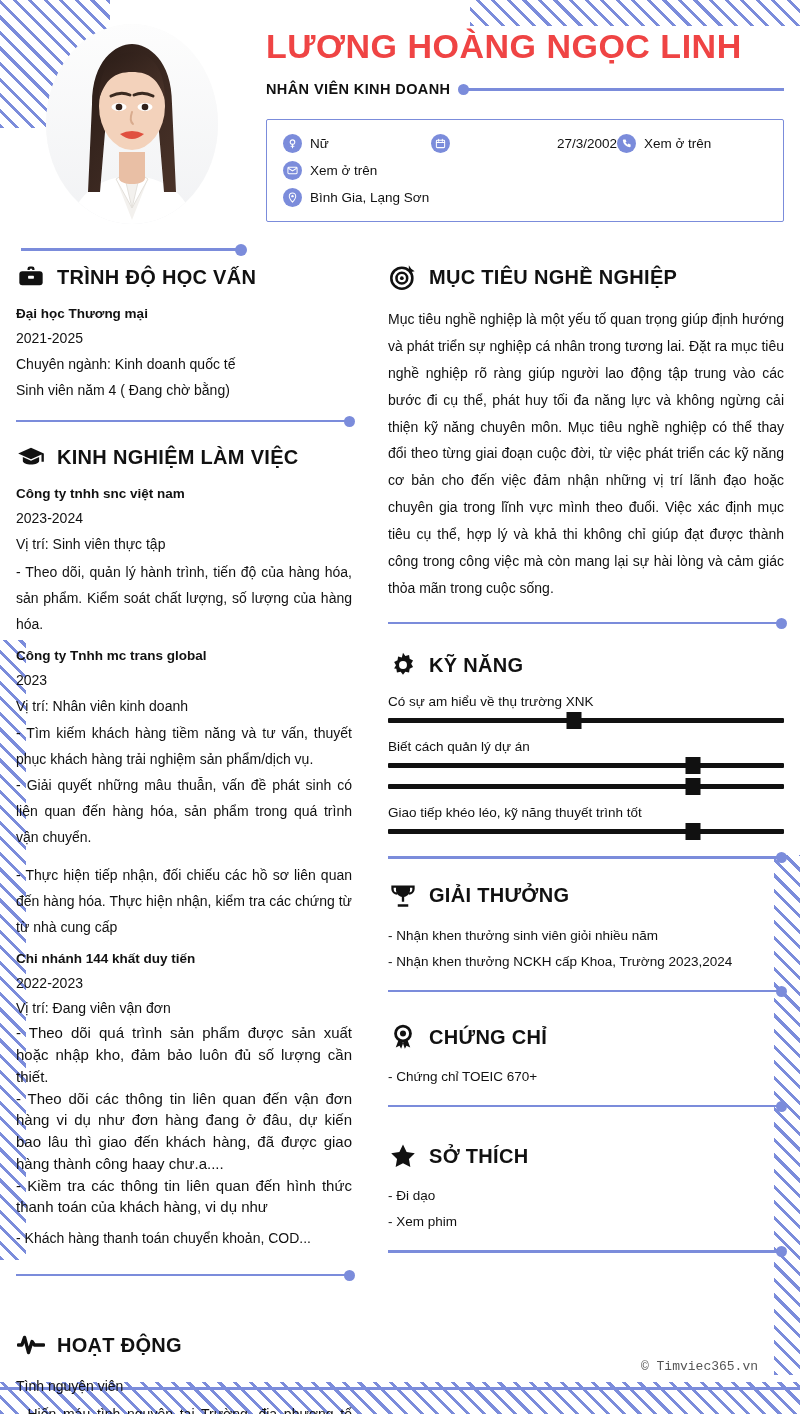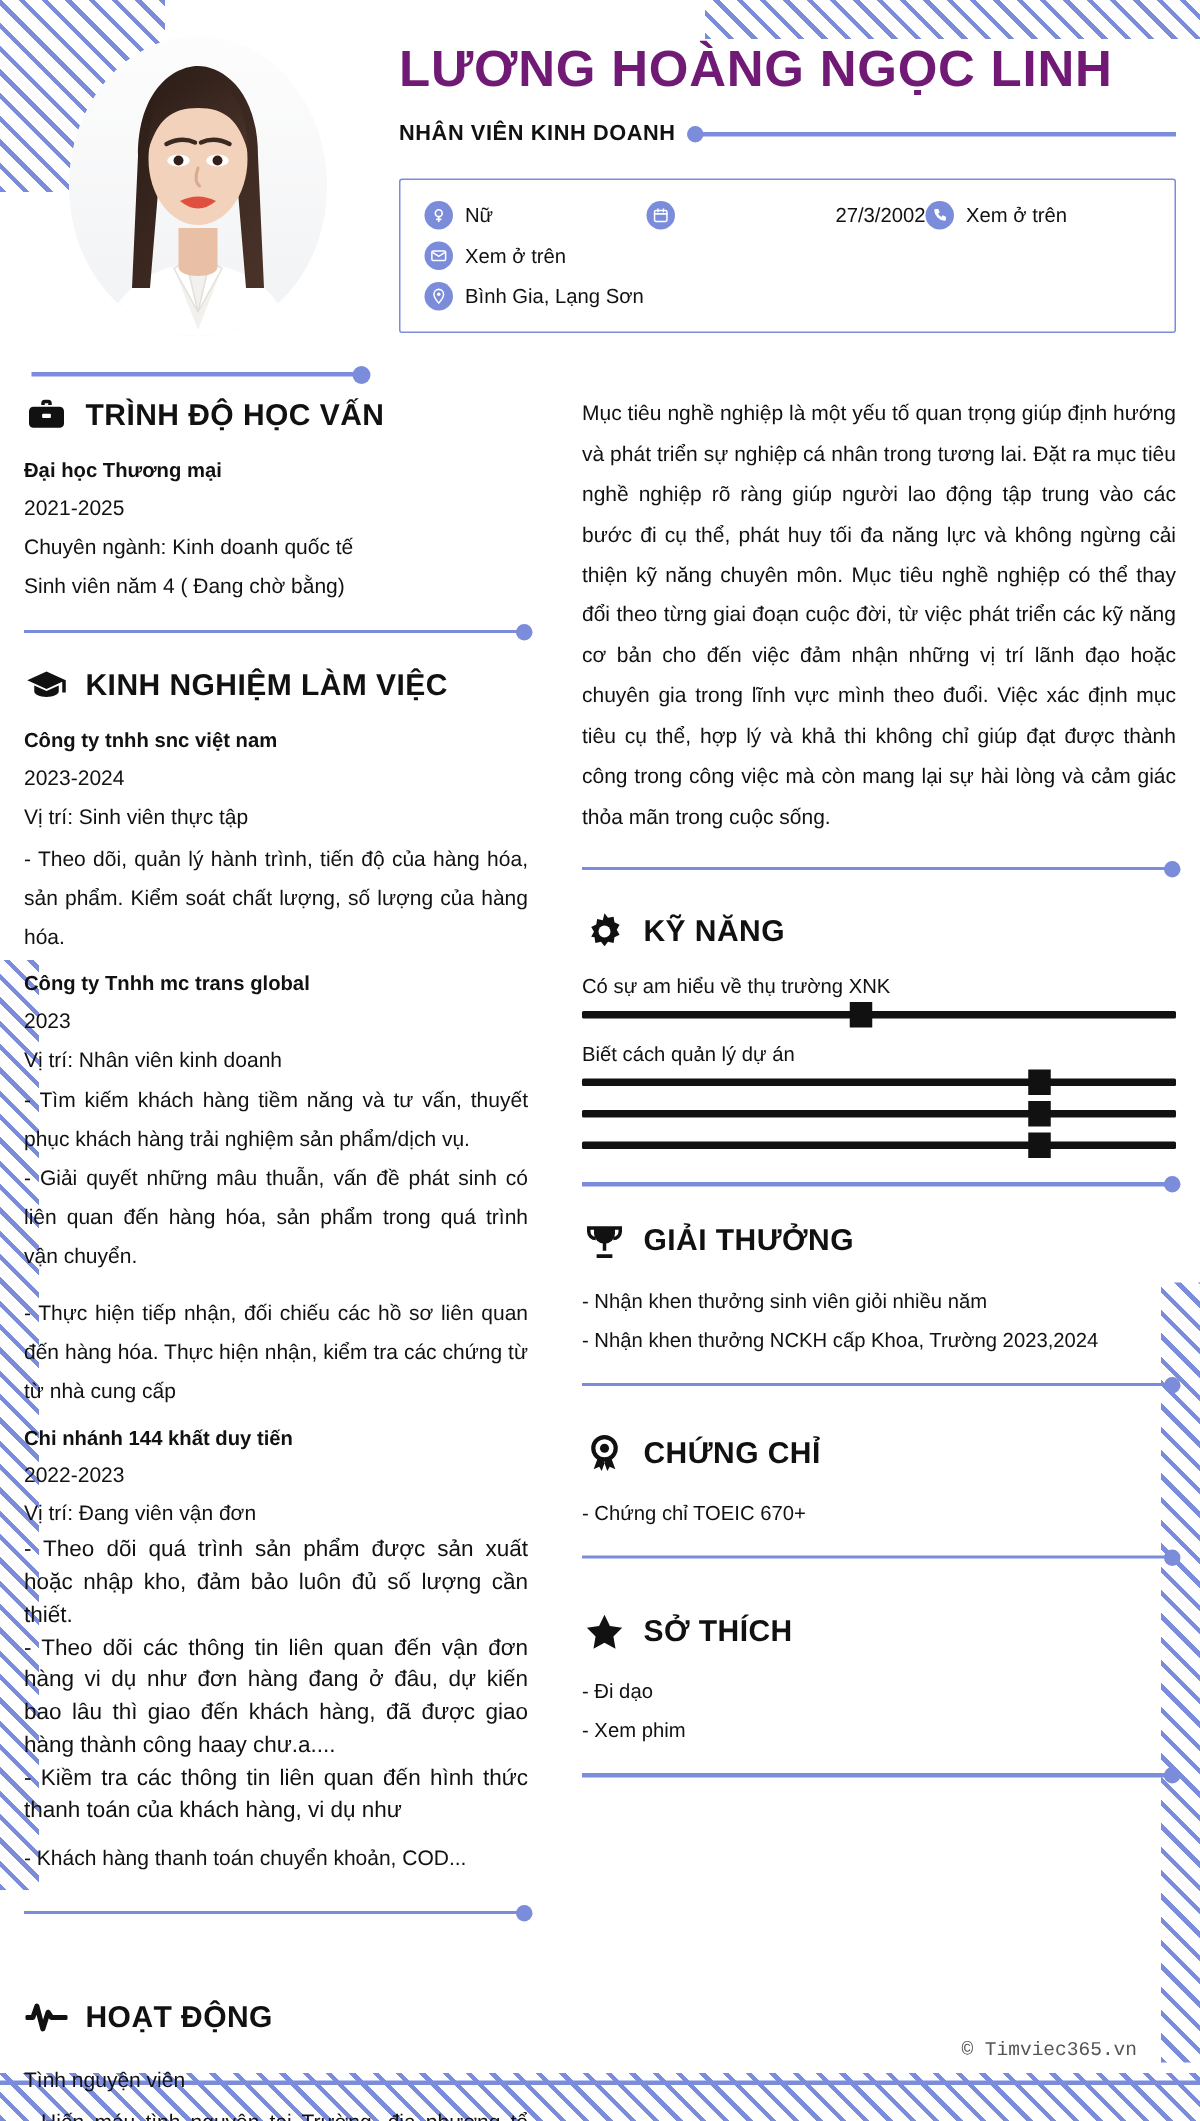--- a/index.html
+++ b/index.html
@@ -75,21 +75,21 @@
     border-radius: 50%;
     background: #7b8cdb;
   }
 
   .head-right { flex: 1; padding-left: 18px; padding-top: 14px; }
 
   .name {
     font-size: 34px;
     font-weight: 700;
     letter-spacing: 0.5px;
-    color: #701a75;
+    color: #ef4444;
     line-height: 1.1;
   }
   .job-row {
     display: flex;
     align-items: center;
     margin-top: 16px;
     gap: 10px;
   }
   .job-title {
     font-size: 14.5px;
@@ -418,20 +418,31 @@
         <div class="e-para">- Hiến máu tình nguyện tại Trường, địa phương tổ chức</div>
       </div>
       <div class="divider"></div>
     </div>
 
   </div>
 
   <div class="col-right">
 
     <div class="section">
+      <div class="sec-head">
+        <span class="sec-icon">
+          <svg viewBox="0 0 24 24">
+              <circle cx="11" cy="13" r="9" fill="none" stroke="#111" stroke-width="2.2"></circle>
+              <circle cx="11" cy="13" r="4.6" fill="none" stroke="#111" stroke-width="2.2"></circle>
+              <circle cx="11" cy="13" r="1.6"></circle>
+              <path d="M14 10l5-5M17 2l2 3 3 2-4 1-1-2z"></path>
+            </svg>
+        </span>
+        <span class="sec-title">MỤC TIÊU NGHỀ NGHIỆP</span>
+      </div>
       <div class="objective">Mục tiêu nghề nghiệp là một yếu tố quan trọng giúp định hướng và phát triển sự nghiệp cá nhân trong tương lai. Đặt ra mục tiêu nghề nghiệp rõ ràng giúp người lao động tập trung vào các bước đi cụ thể, phát huy tối đa năng lực và không ngừng cải thiện kỹ năng chuyên môn. Mục tiêu nghề nghiệp có thể thay đổi theo từng giai đoạn cuộc đời, từ việc phát triển các kỹ năng cơ bản cho đến việc đảm nhận những vị trí lãnh đạo hoặc chuyên gia trong lĩnh vực mình theo đuổi. Việc xác định mục tiêu cụ thể, hợp lý và khả thi không chỉ giúp đạt được thành công trong công việc mà còn mang lại sự hài lòng và cảm giác thỏa mãn trong cuộc sống.</div>
       <div class="divider" style="margin-top:20px;margin-bottom:26px"></div>
     </div>
 
     <div class="section">
       <div class="sec-head">
         <span class="sec-icon">
           <svg viewBox="0 0 24 24">
               <path d="M12 1.6l2 2.6 3.2-.7.5 3.2 2.9 1.5-1.6 2.8 1.6 2.8-2.9 1.5-.5 3.2-3.2-.7-2 2.6-2-2.6-3.2.7-.5-3.2L4.4 15 6 12.2 4.4 9.4 7.3 8l.5-3.2L11 5.5z"></path>
               <circle cx="12" cy="12" r="3.4" fill="#fff"></circle>
@@ -454,20 +465,21 @@
         </div>
       </div>
 
       <div class="skill">
         <div class="skill-track">
           <div class="skill-knob" style="left: 77%;"></div>
         </div>
       </div>
 
       <div class="skill">
+        <div class="skill-name">Giao tiếp khéo léo, kỹ năng thuyết trình tốt</div>
         <div class="skill-track">
           <div class="skill-knob" style="left: 77%;"></div>
         </div>
       </div>
 
       <div class="divider" style="margin-top:22px;margin-bottom:22px"></div>
     </div>
 
     <div class="section">
       <div class="sec-head">

